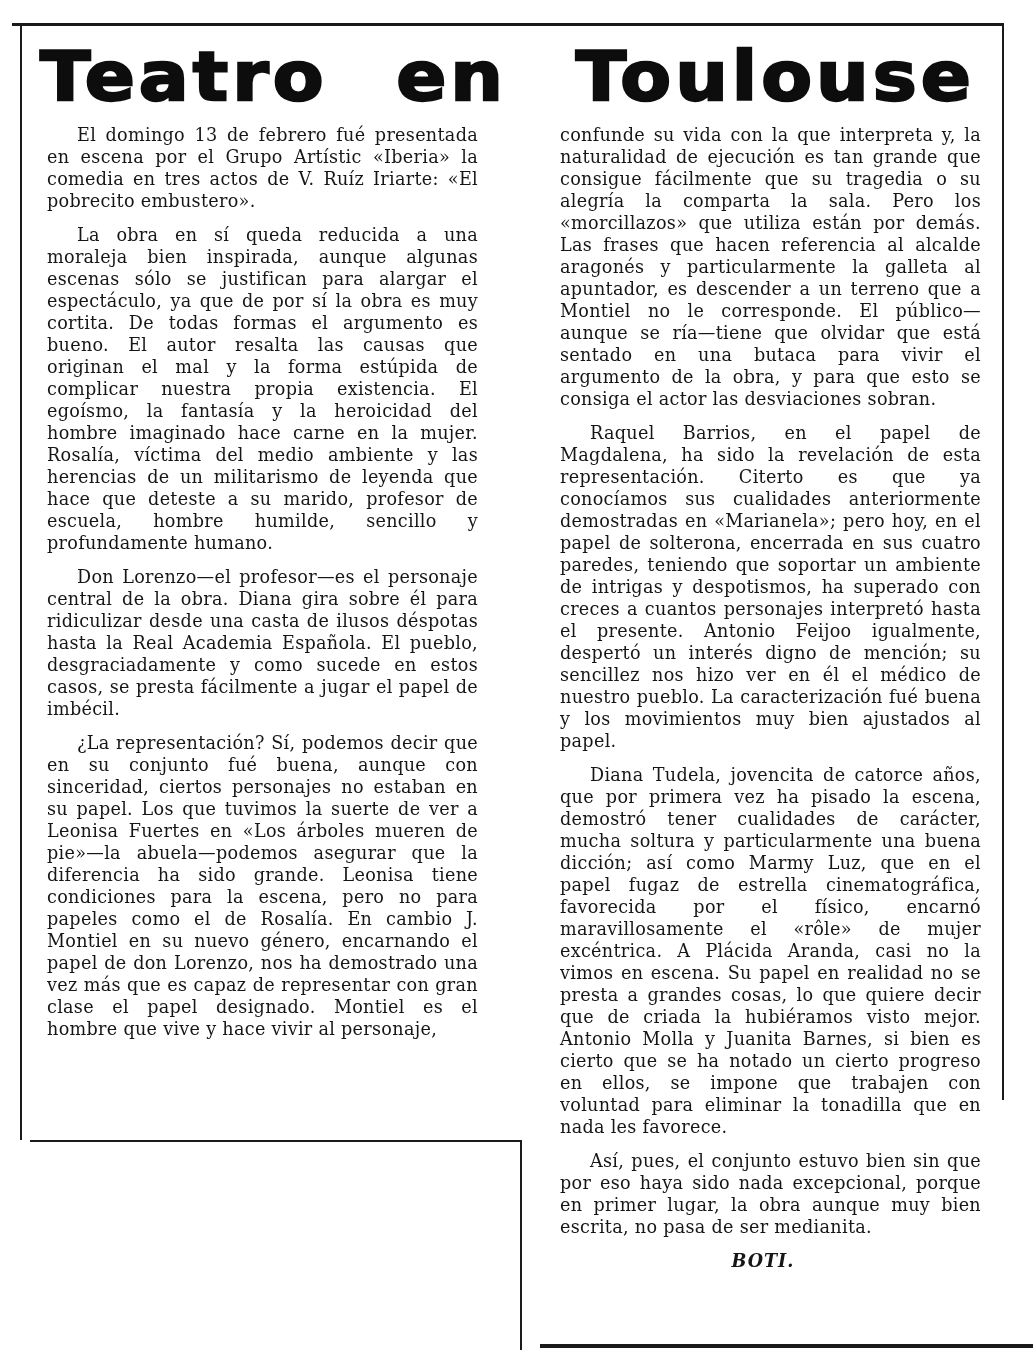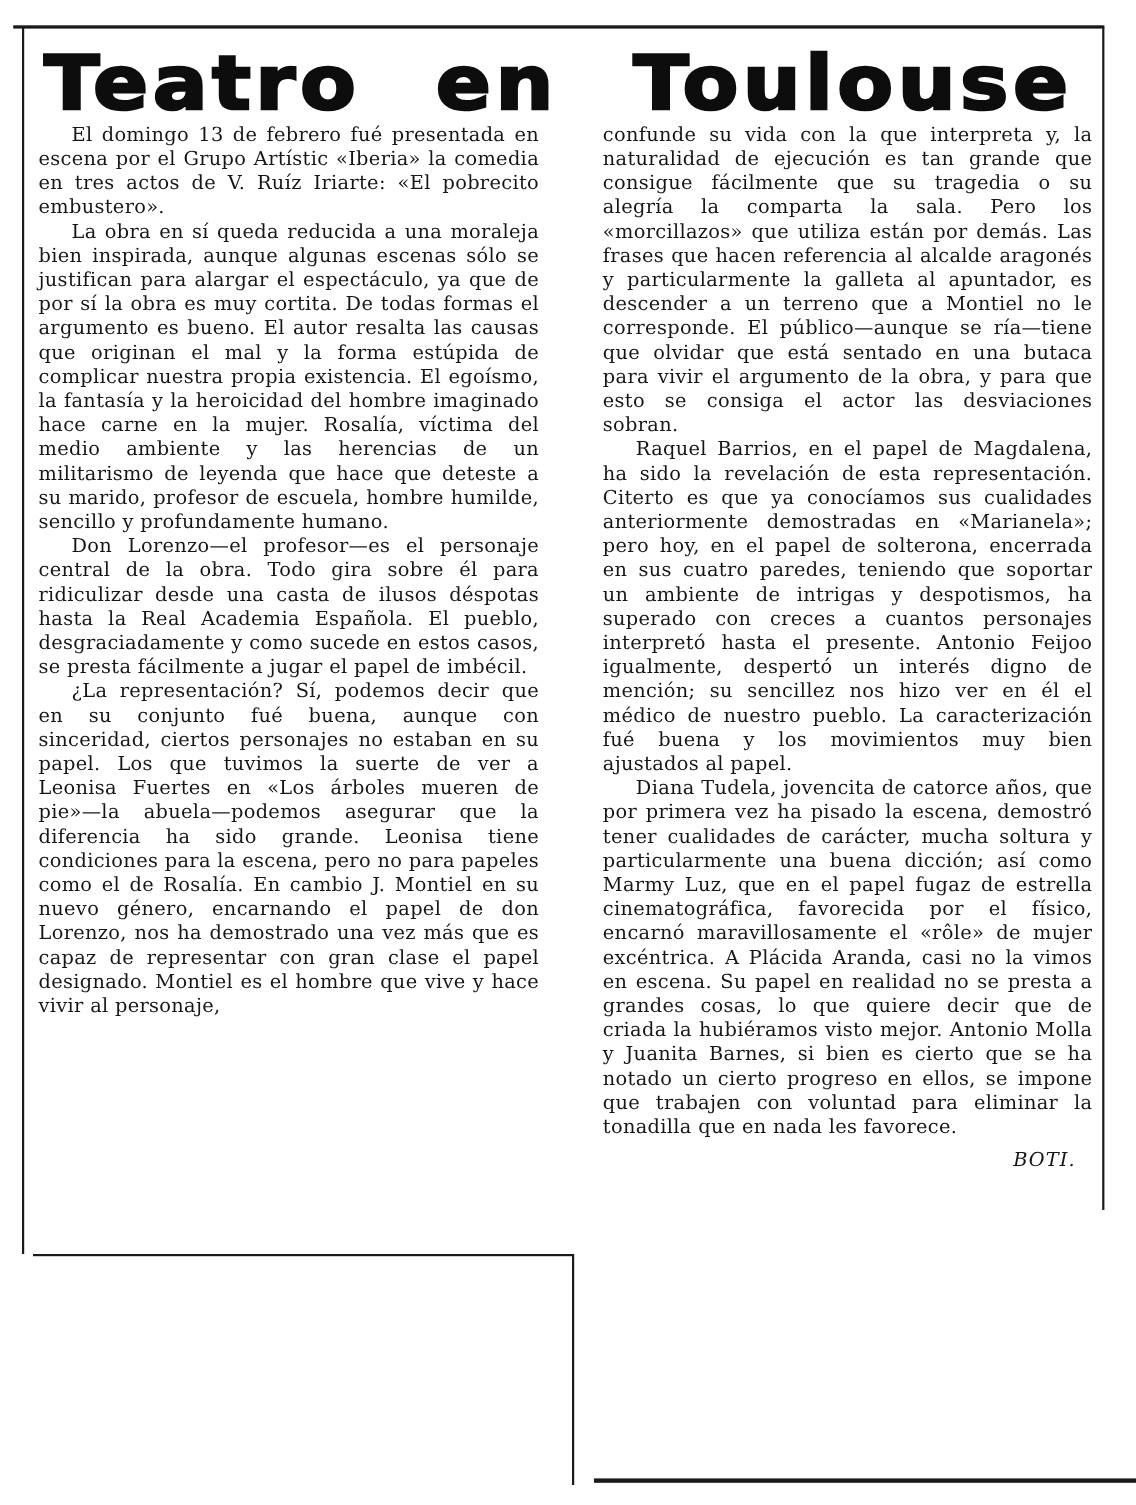--- a/index.html
+++ b/index.html
@@ -5,42 +5,43 @@
   html, body { margin: 0; padding: 0; background: #ffffff; }
   body { width: 1033px; height: 1368px; position: relative; overflow: hidden;
          font-family: "DejaVu Serif", "Liberation Serif", serif; color: #161616; }
   .rule { position: absolute; background: #1a1a1a; }
   .headline { position: absolute; left: 40px; top: 42px; width: 935px; margin: 0;
               font-family: "DejaVu Sans", "Liberation Sans", sans-serif; font-weight: 900;
               font-size: 74px; line-height: 74px; letter-spacing: 4px; text-align: justify;
               text-align-last: justify; color: #0d0d0d; transform: scaleY(0.92); transform-origin: top left;
               -webkit-text-stroke: 2.5px #0d0d0d; }
   .col { position: absolute; font-size: 17.6px; line-height: 22px; text-align: justify; letter-spacing: 0.3px; }
-  .col p { margin: 0; text-indent: 30px; }
+  .col p { margin: 12px; text-indent: 30px; }
   .col-left { left: 35px; top: 112px; width: 455px; }
   .col-right { left: 548px; top: 112px; width: 445px; }
-  .sig { display: block; text-align: right; font-style: italic; font-weight: normal; margin-top: 8px; padding-right: 15px; letter-spacing: 1px; text-indent: 0; }
+  .sig { display: block; text-align: center; font-style: italic; font-weight: bold; margin-top: 8px; padding-right: 15px; letter-spacing: 1px; text-indent: 0; }
 </style>
 </head>
 <body>
 
 <div class="rule" style="left:12px; top:23px; width:992px; height:3px;"></div>
 <div class="rule" style="left:1002px; top:25px; width:2px; height:1075px;"></div>
 <div class="rule" style="left:20px; top:25px; width:2px; height:1115px;"></div>
 <div class="rule" style="left:30px; top:1140px; width:490px; height:2px;"></div>
 <div class="rule" style="left:520px; top:1140px; width:2px; height:210px;"></div>
 <div class="rule" style="left:540px; top:1344px; width:493px; height:4px;"></div>
 
 <h1 class="headline">Teatro en Toulouse</h1>
 
 <div class="col col-left">
   <p>El domingo 13 de febrero fué presentada en escena por el Grupo Artístic «Iberia» la comedia en tres actos de V. Ruíz Iriarte: «El pobrecito embustero».</p>
   <p>La obra en sí queda reducida a una moraleja bien inspirada, aunque algunas escenas sólo se justifican para alargar el espectáculo, ya que de por sí la obra es muy cortita. De todas formas el argumento es bueno. El autor resalta las causas que originan el mal y la forma estúpida de complicar nuestra propia existencia. El egoísmo, la fantasía y la heroicidad del hombre imaginado hace carne en la mujer. Rosalía, víctima del medio ambiente y las herencias de un militarismo de leyenda que hace que deteste a su marido, profesor de escuela, hombre humilde, sencillo y profundamente humano.</p>
-  <p>Don Lorenzo—el profesor—es el personaje central de la obra. Todo gira sobre él para ridiculizar desde una casta de ilusos déspotas hasta la Real Academia Española. El pueblo, desgraciadamente y como sucede en estos casos, se presta fácilmente a jugar el papel de imbécil.</p>
+  <p>Don Lorenzo—el profesor—es el personaje central de la obra. Diana gira sobre él para ridiculizar desde una casta de ilusos déspotas hasta la Real Academia Española. El pueblo, desgraciadamente y como sucede en estos casos, se presta fácilmente a jugar el papel de imbécil.</p>
   <p>¿La representación? Sí, podemos decir que en su conjunto fué buena, aunque con sinceridad, ciertos personajes no estaban en su papel. Los que tuvimos la suerte de ver a Leonisa Fuertes en «Los árboles mueren de pie»—la abuela—podemos asegurar que la diferencia ha sido grande. Leonisa tiene condiciones para la escena, pero no para papeles como el de Rosalía. En cambio J. Montiel en su nuevo género, encarnando el papel de don Lorenzo, nos ha demostrado una vez más que es capaz de representar con gran clase el papel designado. Montiel es el hombre que vive y hace vivir al personaje,</p>
 </div>
 
 <div class="col col-right">
   <p style="text-indent:0;">confunde su vida con la que interpreta y, la naturalidad de ejecución es tan grande que consigue fácilmente que su tragedia o su alegría la comparta la sala. Pero los «morcillazos» que utiliza están por demás. Las frases que hacen referencia al alcalde aragonés y particularmente la galleta al apuntador, es descender a un terreno que a Montiel no le corresponde. El público—aunque se ría—tiene que olvidar que está sentado en una butaca para vivir el argumento de la obra, y para que esto se consiga el actor las desviaciones sobran.</p>
   <p>Raquel Barrios, en el papel de Magdalena, ha sido la revelación de esta representación. Citerto es que ya conocíamos sus cualidades anteriormente demostradas en «Marianela»; pero hoy, en el papel de solterona, encerrada en sus cuatro paredes, teniendo que soportar un ambiente de intrigas y despotismos, ha superado con creces a cuantos personajes interpretó hasta el presente. Antonio Feijoo igualmente, despertó un interés digno de mención; su sencillez nos hizo ver en él el médico de nuestro pueblo. La caracterización fué buena y los movimientos muy bien ajustados al papel.</p>
   <p>Diana Tudela, jovencita de catorce años, que por primera vez ha pisado la escena, demostró tener cualidades de carácter, mucha soltura y particularmente una buena dicción; así como Marmy Luz, que en el papel fugaz de estrella cinematográfica, favorecida por el físico, encarnó maravillosamente el «rôle» de mujer excéntrica. A Plácida Aranda, casi no la vimos en escena. Su papel en realidad no se presta a grandes cosas, lo que quiere decir que de criada la hubiéramos visto mejor. Antonio Molla y Juanita Barnes, si bien es cierto que se ha notado un cierto progreso en ellos, se impone que trabajen con voluntad para eliminar la tonadilla que en nada les favorece.</p>
+  <p>Así, pues, el conjunto estuvo bien sin que por eso haya sido nada excepcional, porque en primer lugar, la obra aunque muy bien escrita, no pasa de ser medianita.</p>
   <span class="sig">BOTI.</span>
 </div>
 
 </body></html>

